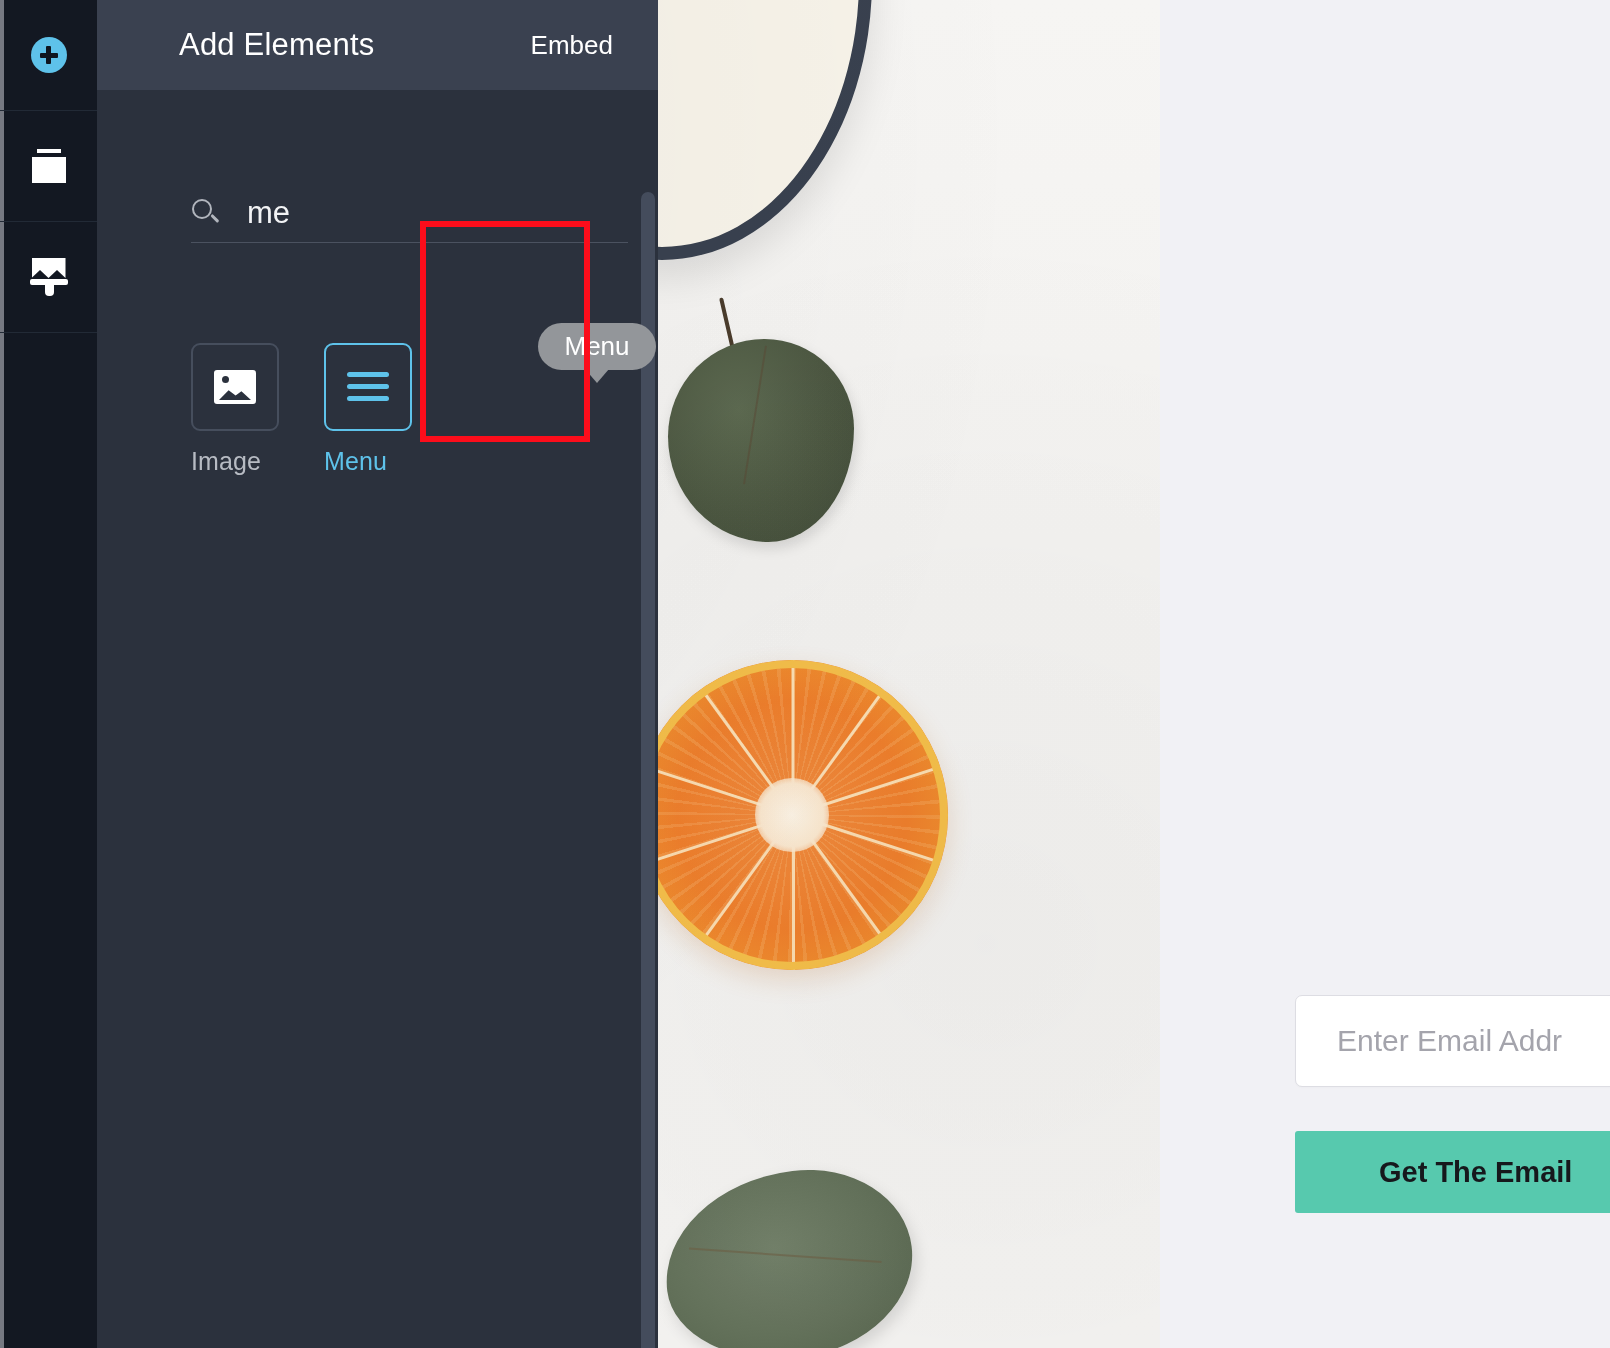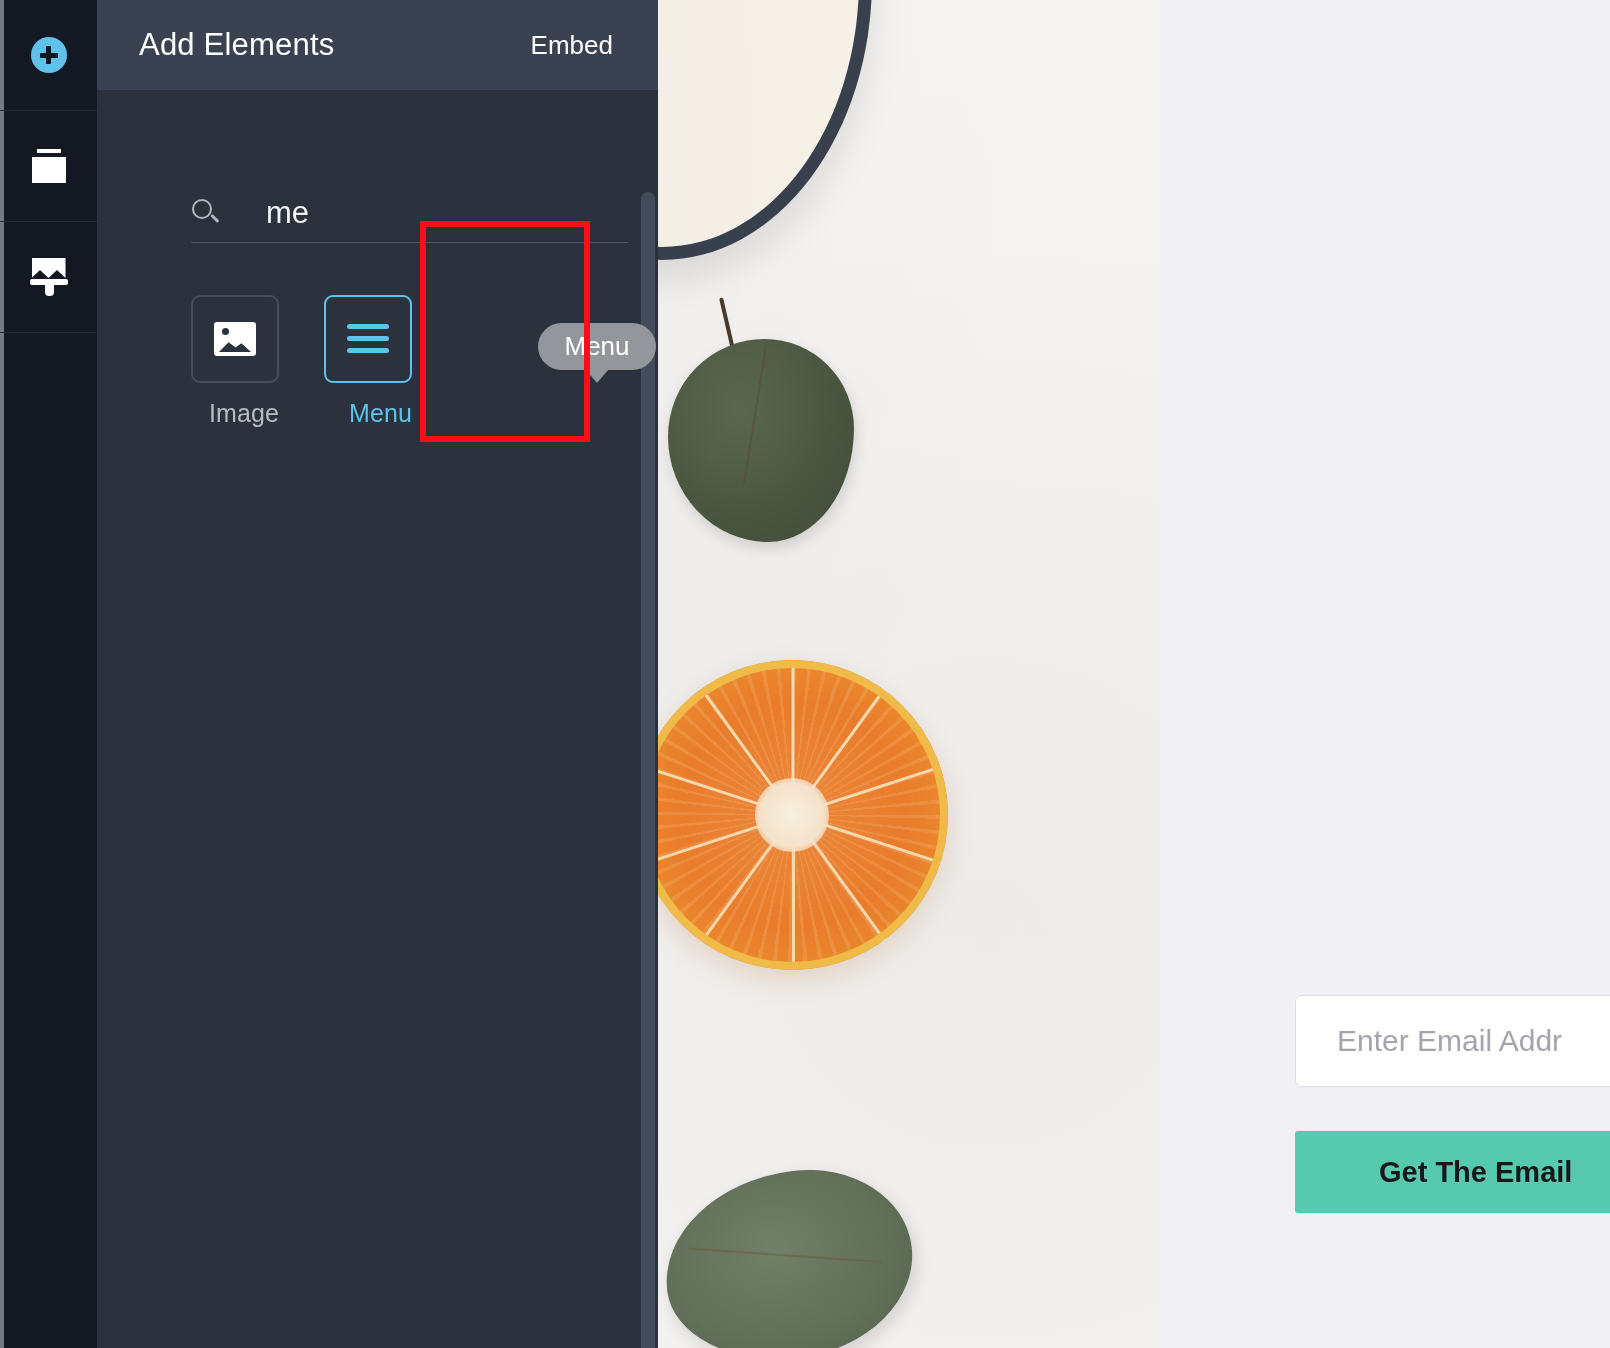--- a/index.html
+++ b/index.html
@@ -260,21 +260,21 @@
     left: 97px; top: 0;
     width: 561px; height: 1348px;
     background: #2b313d;
     z-index: 15;
   }
   .panel-header {
     position: relative;
     height: 90px;
     background: #3a4150;
     display: flex; align-items: center;
-    padding: 0 45px 0 42px;
+    padding: 0 45px 0 82px;
     justify-content: space-between;
   }
   .panel-title {
     font-size: 31px;
     color: #ffffff;
     font-weight: 400;
     letter-spacing: .2px;
   }
   .panel-edit {
     font-size: 26px;
@@ -293,39 +293,39 @@
   .search-icon { width: 30px; height: 30px; position: relative; flex: none; }
   .search-icon .ring {
     position:absolute; left:1px; top:1px; width:20px; height:20px;
     border:2.6px solid #b1b5bd; border-radius:50%;
   }
   .search-icon .hdl {
     position:absolute; left:19px; top:19px; width:10px; height:2.6px;
     background:#b1b5bd; border-radius:2px; transform: rotate(45deg);
   }
   .search-value {
-    margin-left: 45px;
+    margin-left: 26px;
     font-size: 31px;
     color: #f2f3f5;
     text-align: right;
   }
   .search-underline {
     position: absolute;
     left: 94px; top: 152px;
     width: 437px; height: 1px;
     background: #4b5260;
   }
 
   .grid {
     position: absolute;
     left: 94px; top: 205px;
     width: 440px;
   }
   .grid-row { display: flex; gap: 45px; margin-bottom: 48px; }
-  .cell { width: 88px; text-align: right; cursor: pointer; }
+  .cell { width: 88px; text-align: left; cursor: pointer; margin-top: 48px; }
   .tile {
     width: 88px; height: 88px;
     border: 2px solid #464e5d;
     border-radius: 9px;
     display: flex; align-items: center; justify-content: center;
     margin: 0 auto 16px auto;
     background: transparent;
   }
   .cell-label {
     font-size: 25px;

